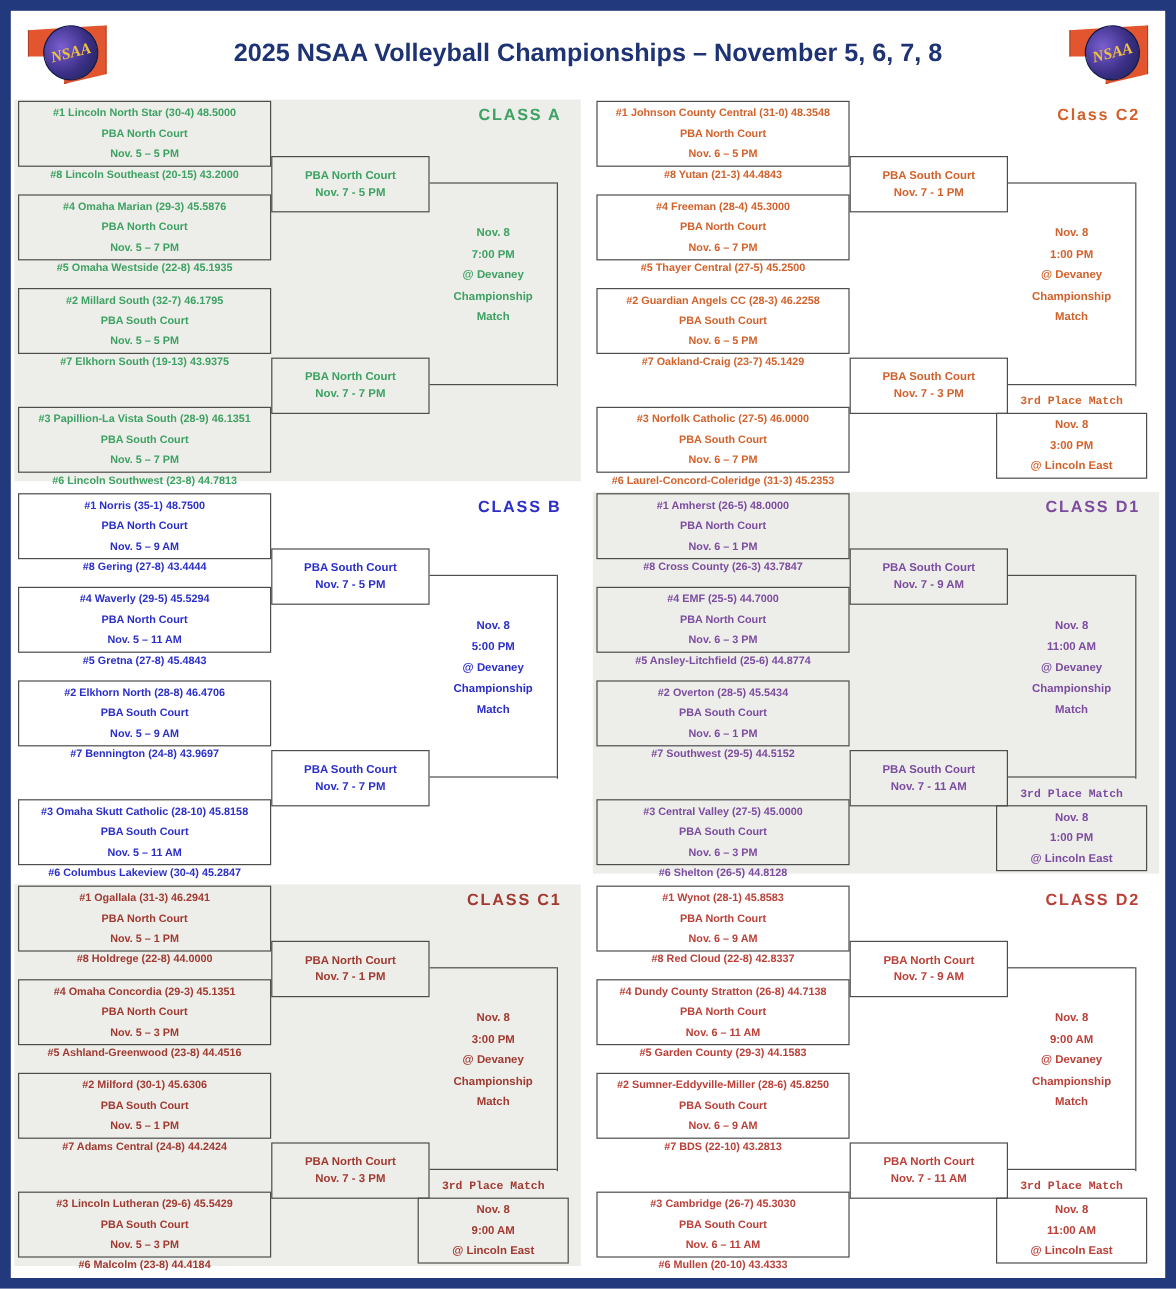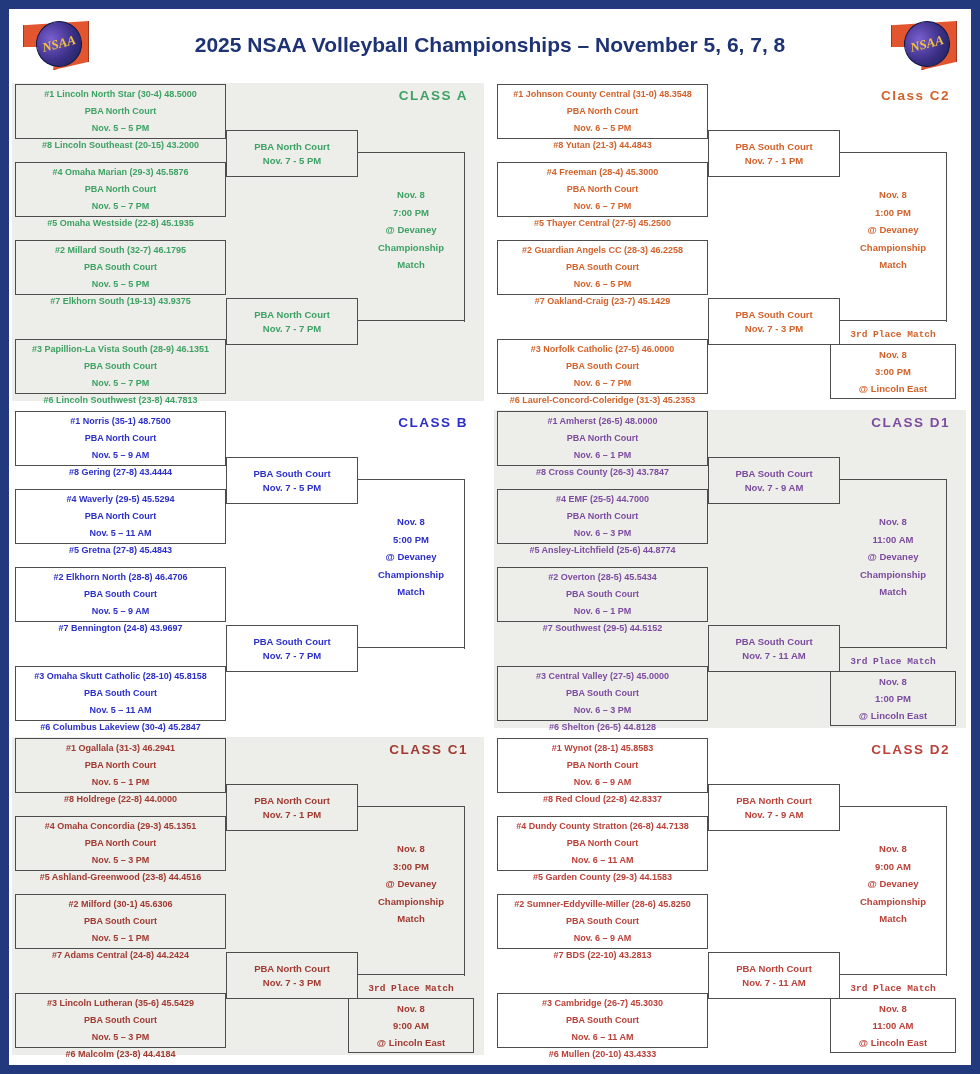--- a/index.html
+++ b/index.html
@@ -290,21 +290,21 @@
       <div>Nov. 5 – 3 PM</div>
       <div>#5 Ashland-Greenwood (23-8) 44.4516</div>
     </div>
     <div class="match m2">
       <div>#2 Milford (30-1) 45.6306</div>
       <div>PBA South Court</div>
       <div>Nov. 5 – 1 PM</div>
       <div>#7 Adams Central (24-8) 44.2424</div>
     </div>
     <div class="match m3">
-      <div>#3 Lincoln Lutheran (35-6) 45.5429</div>
+      <div>#3 Lincoln Lutheran (29-6) 45.5429</div>
       <div>PBA South Court</div>
       <div>Nov. 5 – 3 PM</div>
       <div>#6 Malcolm (23-8) 44.4184</div>
     </div>
 
     <div class="sf sf0">
       <div>PBA North Court</div>
       <div>Nov. 7 - 1 PM</div>
     </div>
     <div class="sf sf1">

